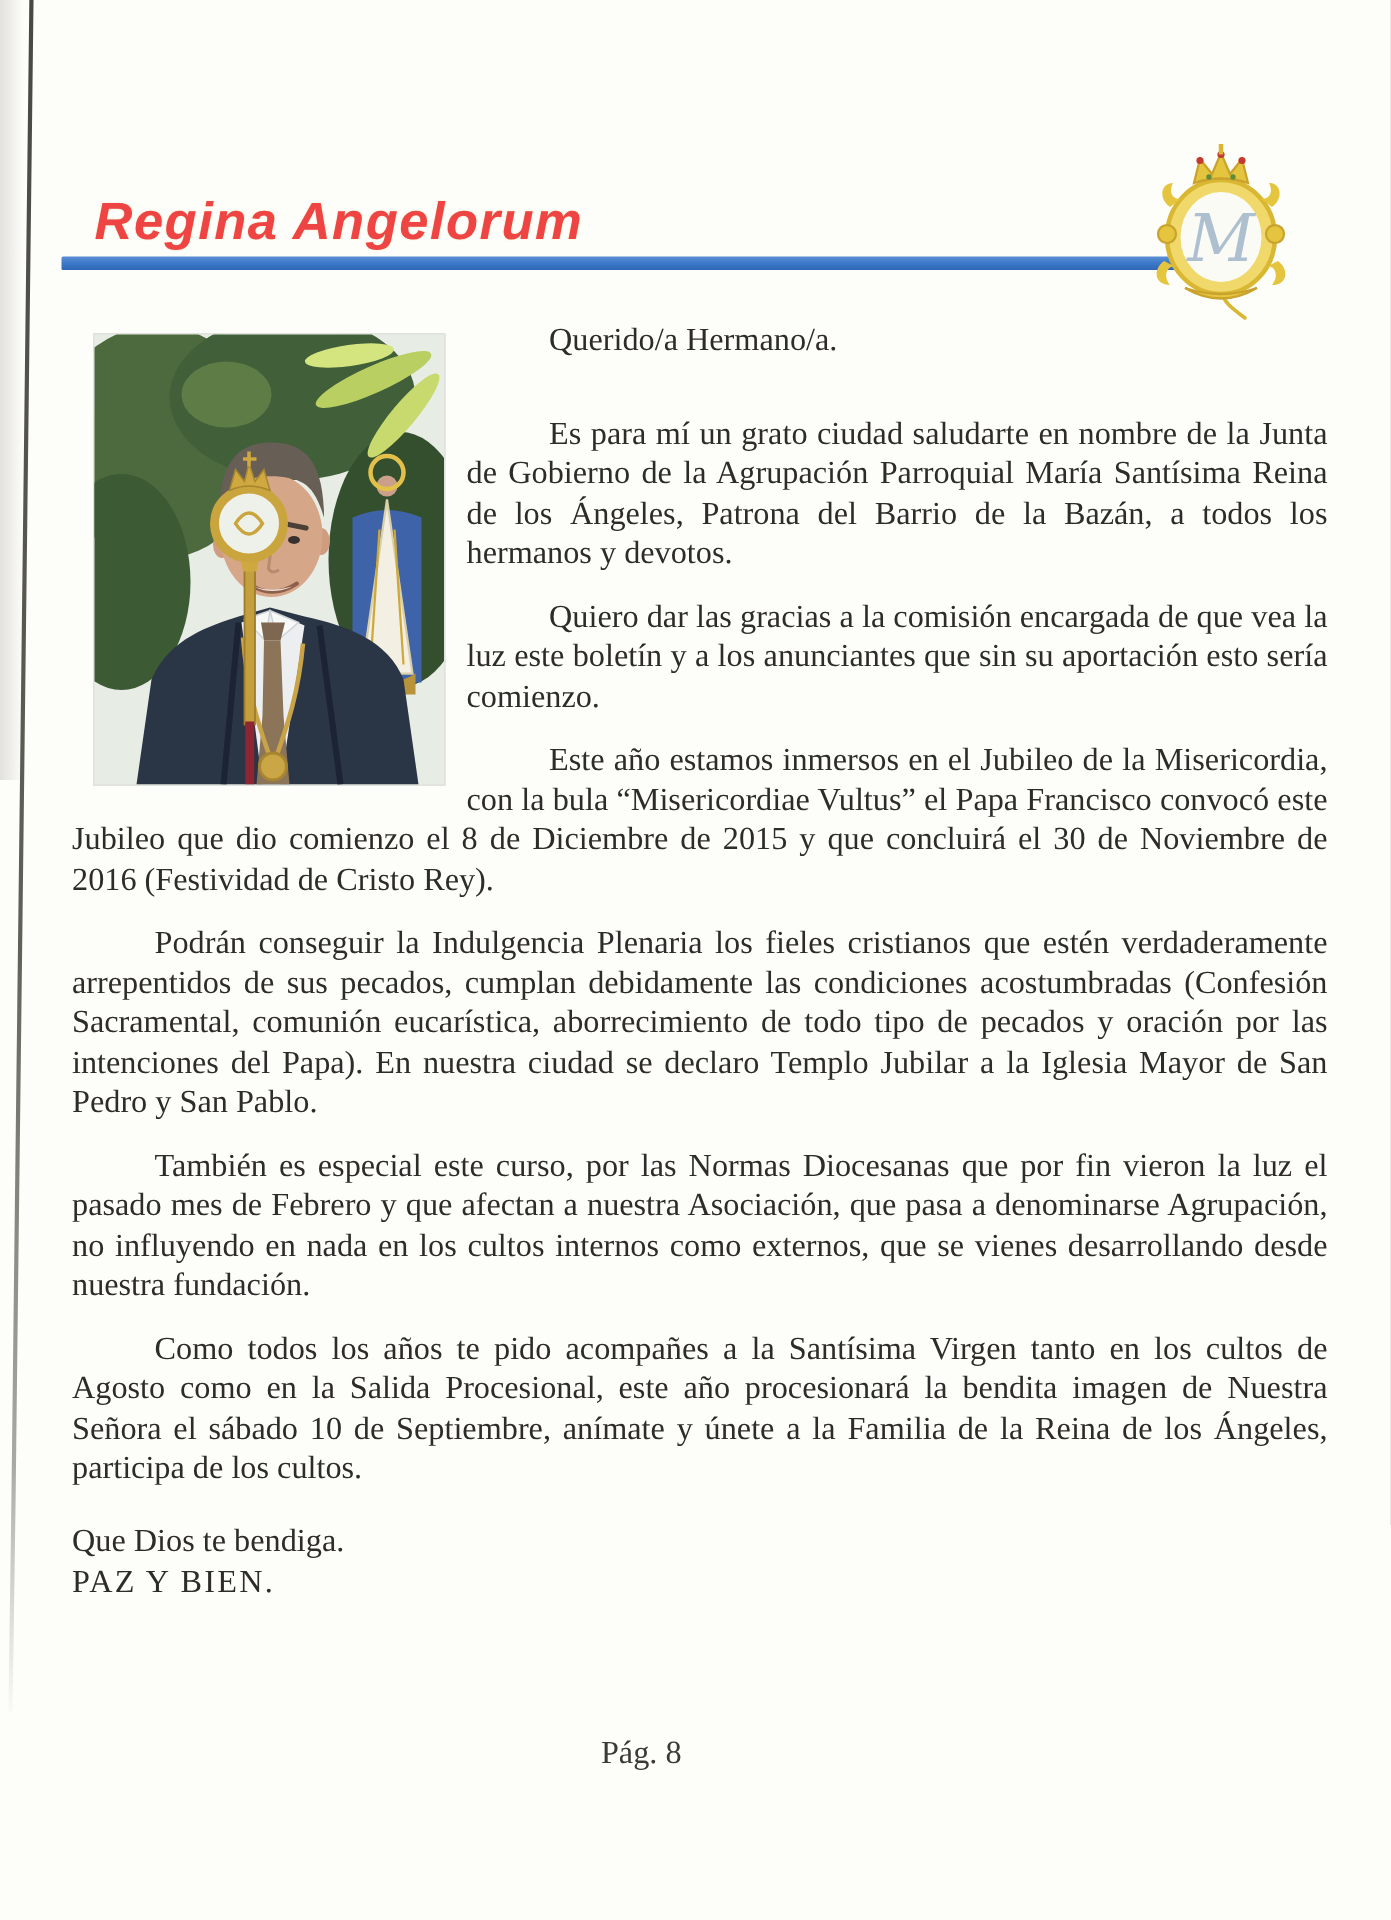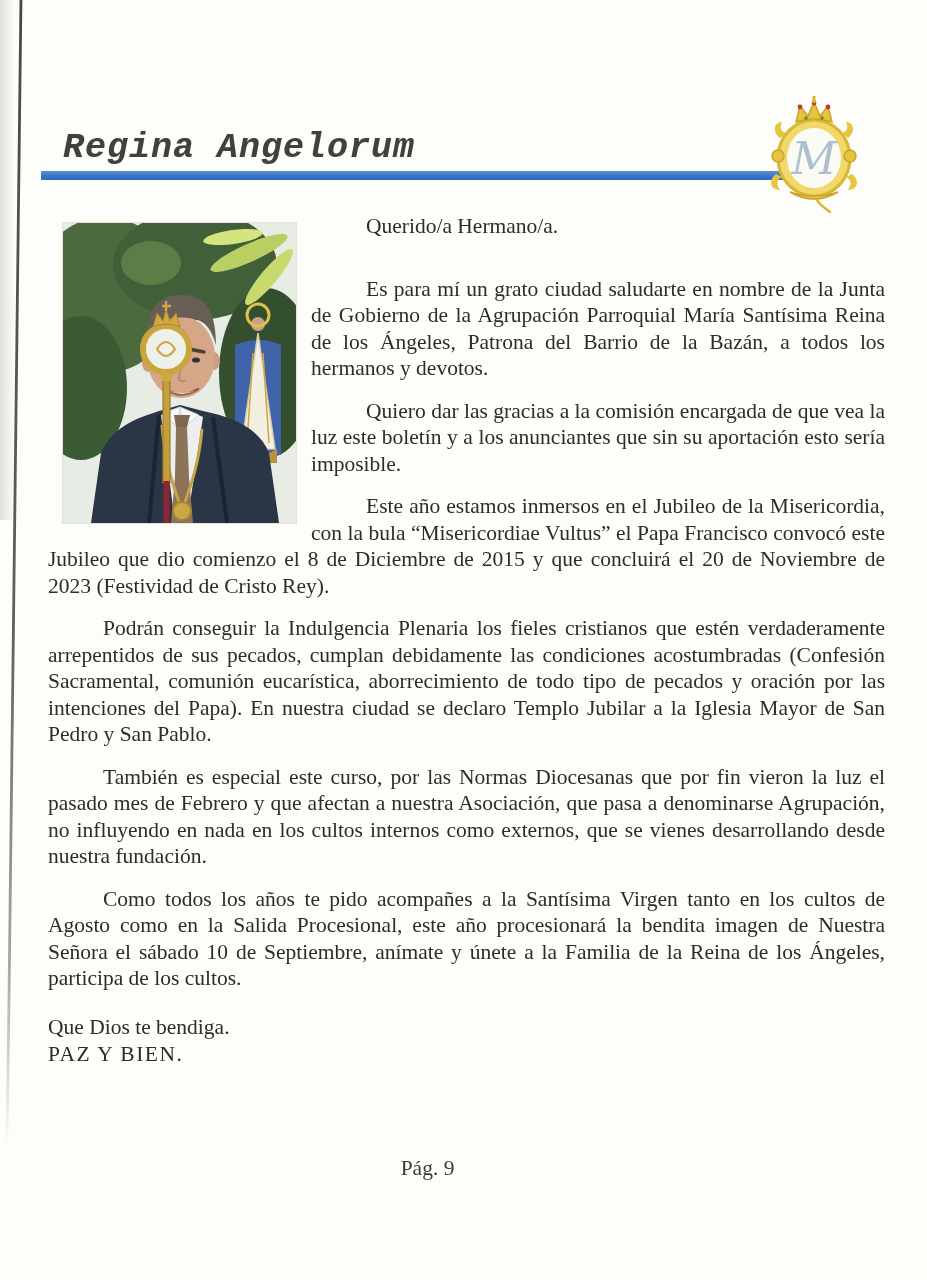--- a/index.html
+++ b/index.html
@@ -8,24 +8,24 @@
     width:927px;height:1280px;
     margin:0 auto;
     background:#fdfdfa;
     overflow:hidden;
     font-family:"Liberation Serif", serif;
     color:#2e2c29;
   }
   
   .masthead-title{
     position:absolute;left:63px;top:128px;
-    font-family:Liberation Mono, monospace;
+    font-family:Liberation Sans, sans-serif;
     font-style:italic;font-weight:600;
     font-size:35px;letter-spacing:1px;
-    color:#404040;
+    color:#ef4444;
     text-shadow:0 0 1px rgba(210,178,51,.45);
   }
   .masthead-rule{
     position:absolute;left:41px;top:171px;
     width:748px;height:9px;
     background:linear-gradient(#5a8fd4,#3a77c8 55%,#2f67b4);
     border-radius:1px;
   }
   .crest{position:absolute;left:756px;top:96px;width:116px;height:118px;}
   
@@ -150,33 +150,33 @@
         <polygon points="97,148 110,148 108,158 99,158" fill="#cfa83f"></polygon>
         <circle cx="103" cy="126" r="23" fill="#eef0ea" stroke="#caa53e" stroke-width="6"></circle>
         <path d="M94,126 Q103,112 112,126 Q103,140 94,126 Z" fill="none" stroke="#caa53e" stroke-width="2.2"></path>
         <path d="M90,104 L94,90 L100,98 L103,86 L107,98 L113,90 L117,104 Q103,98 90,104 Z" fill="#cfa83f" stroke="#a8852f" stroke-width="1"></path>
         <path d="M103,78 L103,88 M99,83 L108,83" stroke="#cfa83f" stroke-width="2.4"></path>
       </svg>
     </div>
 
     <p class="salutation">Querido/a Hermano/a.</p>
     <p class="par">Es para mí un grato ciudad saludarte en nombre de la Junta de Gobierno de la Agrupación Parroquial María Santísima Reina de los Ángeles, Patrona del Barrio de la Bazán, a todos los hermanos y devotos.</p>
-    <p class="par">Quiero dar las gracias a la comisión encargada de que vea la luz este boletín y a los anunciantes que sin su aportación esto sería imposible.</p>
-    <p class="par">Este año estamos inmersos en el Jubileo de la Misericordia, con la bula “Misericordiae Vultus” el Papa Francisco convocó este Jubileo que dio comienzo el 8 de Diciembre de 2015 y que concluirá el 20 de Noviembre de 2023 (Festividad de Cristo Rey).</p>
+    <p class="par">Quiero dar las gracias a la comisión encargada de que vea la luz este boletín y a los anunciantes que sin su aportación esto sería comienzo.</p>
+    <p class="par">Este año estamos inmersos en el Jubileo de la Misericordia, con la bula “Misericordiae Vultus” el Papa Francisco convocó este Jubileo que dio comienzo el 8 de Diciembre de 2015 y que concluirá el 30 de Noviembre de 2016 (Festividad de Cristo Rey).</p>
     <p class="par">Podrán conseguir la Indulgencia Plenaria los fieles cristianos que estén verdaderamente arrepentidos de sus pecados, cumplan debidamente las condiciones acostumbradas (Confesión Sacramental, comunión eucarística, aborrecimiento de todo tipo de pecados y oración por las intenciones del Papa). En nuestra ciudad se declaro Templo Jubilar a la Iglesia Mayor de San Pedro y San Pablo.</p>
     <p class="par">También es especial este curso, por las Normas Diocesanas que por fin vieron la luz el pasado mes de Febrero y que afectan a nuestra Asociación, que pasa a denominarse Agrupación, no influyendo en nada en los cultos internos como externos, que se vienes desarrollando desde nuestra fundación.</p>
     <p class="par">Como todos los años te pido acompañes a la Santísima Virgen tanto en los cultos de Agosto como en la Salida Procesional, este año procesionará la bendita imagen de Nuestra Señora el sábado 10 de Septiembre, anímate y únete a la Familia de la Reina de los Ángeles, participa de los cultos.</p>
 
     <div class="closing">
       <div>Que Dios te bendiga.</div>
       <div class="paz">PAZ Y BIEN.</div>
     </div>
   </div>
 
-  <div class="page-number">Pág. 9</div>
+  <div class="page-number">Pág. 8</div>
 
   <svg class="scan-artifacts" width="927" height="1280" viewBox="0 0 927 1280" aria-hidden="true">
     <defs>
       <linearGradient id="lineFade" gradientUnits="userSpaceOnUse" x1="0" y1="0" x2="0" y2="1150">
         <stop offset="0" stop-color="#3f3e38" stop-opacity="0.95"></stop>
         <stop offset="0.55" stop-color="#45443c" stop-opacity="0.85"></stop>
         <stop offset="0.85" stop-color="#57554c" stop-opacity="0.5"></stop>
         <stop offset="1" stop-color="#6a6860" stop-opacity="0"></stop>
       </linearGradient>
       <linearGradient id="edgeShade" x1="0" y1="0" x2="1" y2="0">

